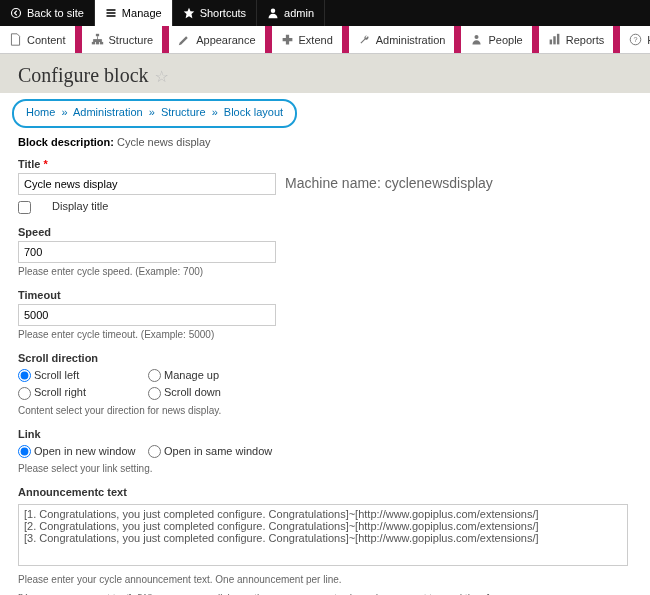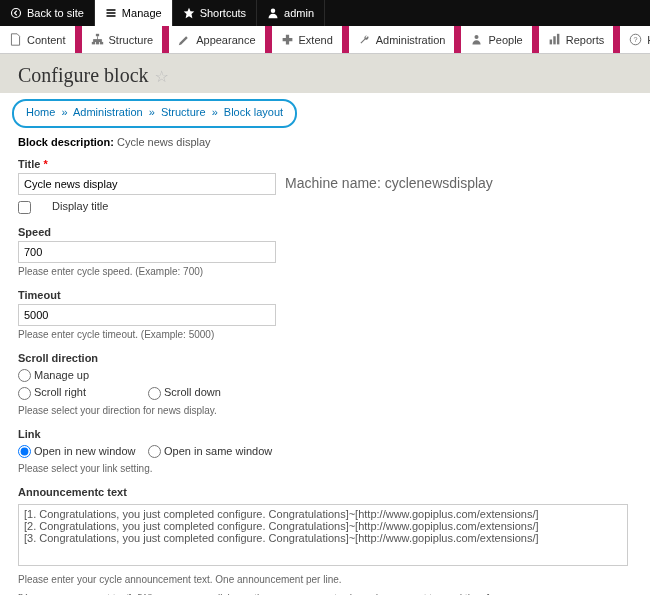--- a/index.html
+++ b/index.html
@@ -171,28 +171,29 @@
   <div class="form-item">
     <label class="form-label">Timeout</label>
     <input type="text" class="text-input" value="5000" style="">
     <div class="description">Please enter cycle timeout. (Example: 5000)</div>
   </div>
 
   <div class="form-item">
     <label class="form-label">Scroll direction</label>
     <div class="radio-group">
       <div class="radio-row">
+        <div class="radio-col"><input type="radio" name="scroll" checked="" style=""><label>Scroll left</label></div>
         <div class="radio-col"><input type="radio" name="scroll" style=""><label>Manage up</label></div>
       </div>
       <div class="radio-row">
         <div class="radio-col"><input type="radio" name="scroll" style=""><label>Scroll right</label></div>
         <div class="radio-col"><input type="radio" name="scroll" style=""><label>Scroll down</label></div>
       </div>
     </div>
-    <div class="description">Please select your direction for news display.</div>
+    <div class="description">Content select your direction for news display.</div>
   </div>
 
   <div class="form-item">
     <label class="form-label">Link</label>
     <div class="radio-group">
       <div class="radio-row">
         <div class="radio-col"><input type="radio" name="link" checked="" style=""><label>Open in new window</label></div>
         <div class="radio-col"><input type="radio" name="link" style=""><label>Open in same window</label></div>
       </div>
     </div>

